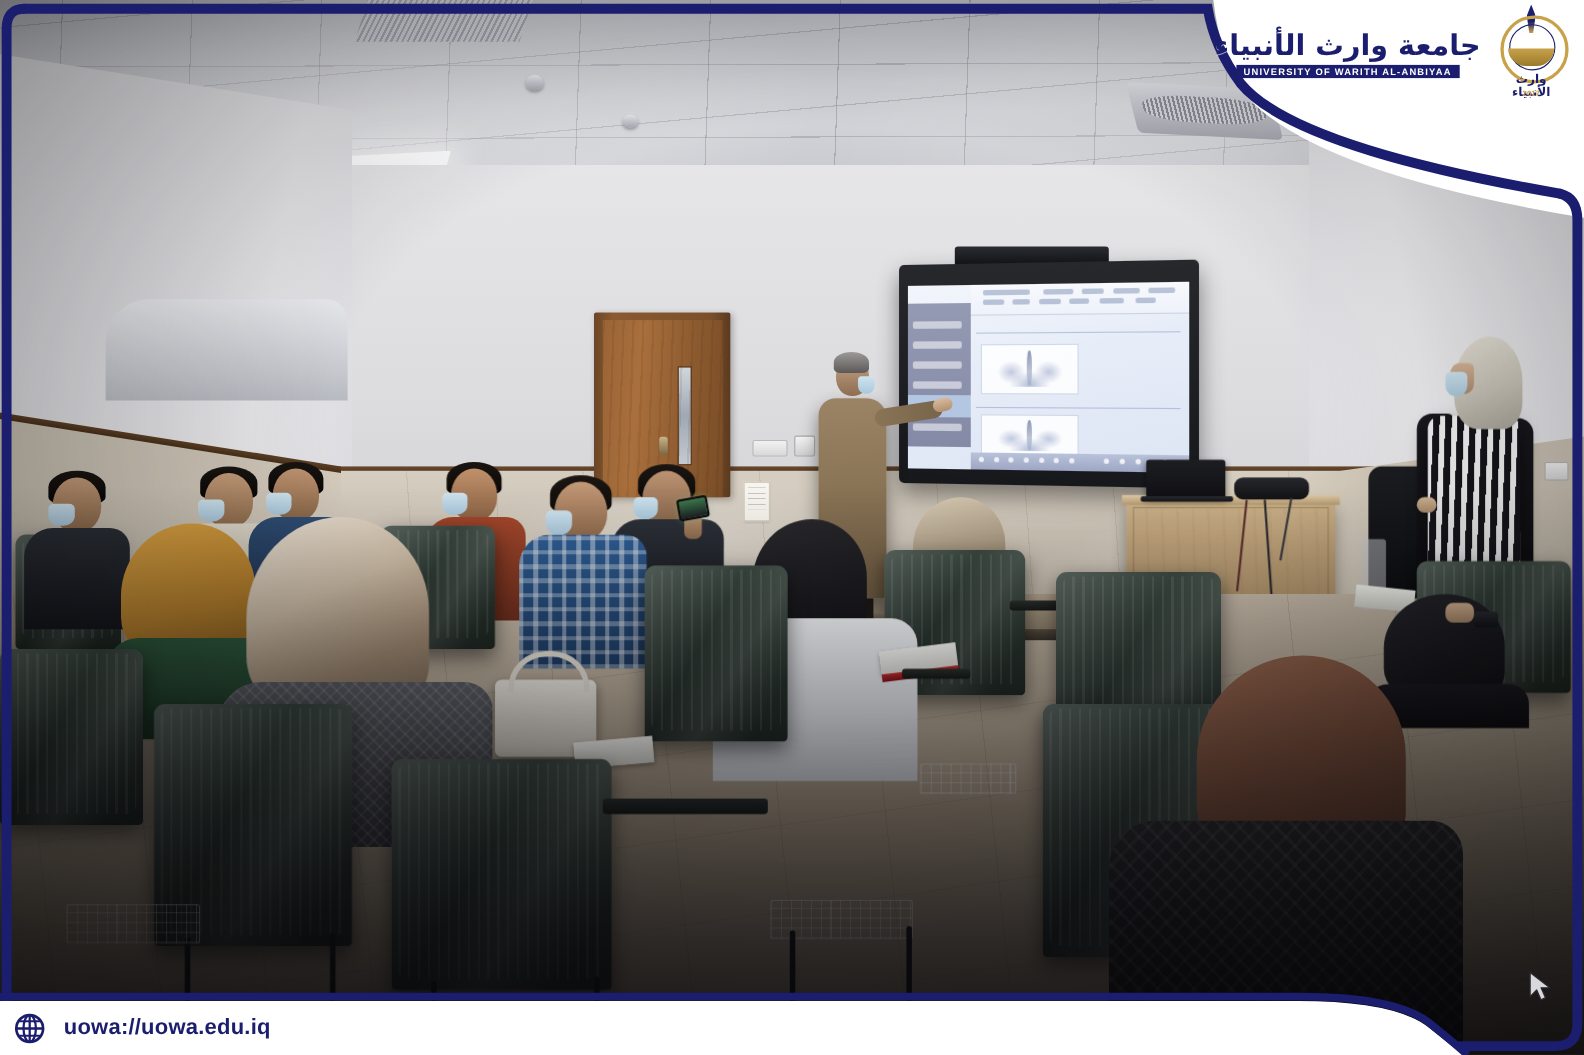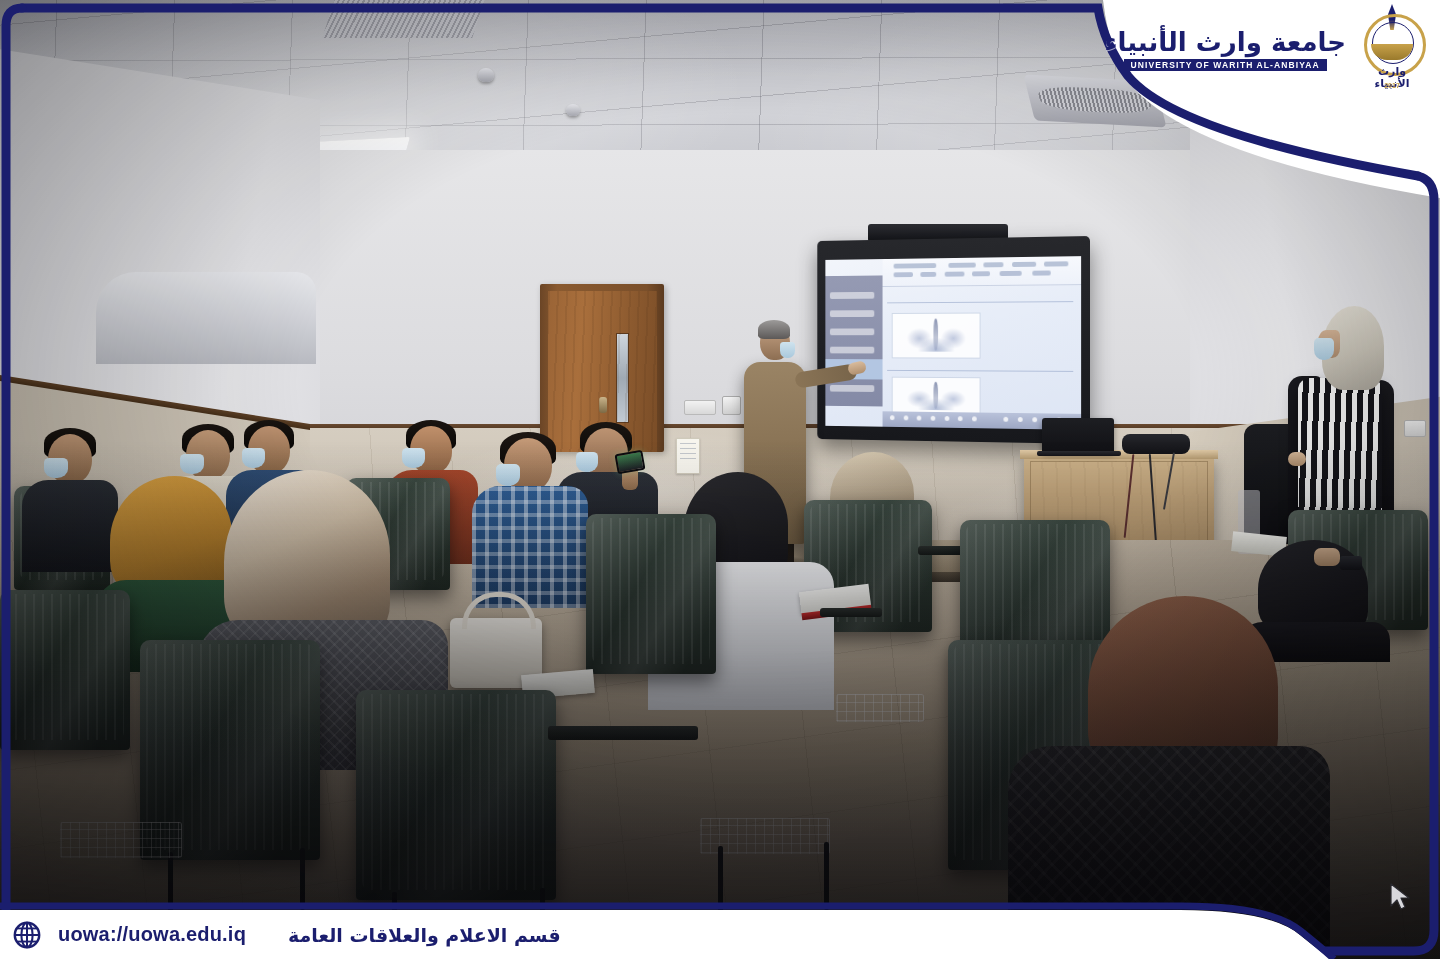--- a/index.html
+++ b/index.html
@@ -1020,20 +1020,19 @@
   <div class="infobar">
     <svg class="globe" viewBox="0 0 32 32">
       <circle cx="16" cy="16" r="13" fill="none" stroke="#1b1e6e" stroke-width="2.6"></circle>
       <ellipse cx="16" cy="16" rx="6" ry="13" fill="none" stroke="#1b1e6e" stroke-width="2.2"></ellipse>
       <line x1="3" y1="16" x2="29" y2="16" stroke="#1b1e6e" stroke-width="2.2"></line>
       <line x1="5.5" y1="9" x2="26.5" y2="9" stroke="#1b1e6e" stroke-width="2"></line>
       <line x1="5.5" y1="23" x2="26.5" y2="23" stroke="#1b1e6e" stroke-width="2"></line>
       <line x1="16" y1="3" x2="16" y2="29" stroke="#1b1e6e" stroke-width="2.2"></line>
     </svg>
     <span class="url">uowa://uowa.edu.iq</span>
-    <span class="dept">قسم الاعلام والعلاقات العامة</span>
   </div>
 
   <svg class="cursor" viewBox="0 0 26 30">
     <path d="M3,2 L3,24 L9,18 L13,27 L17,25 L13,16 L21,16 Z" fill="#d8d8dd" stroke="#2a2a30" stroke-width="1.2" stroke-linejoin="round"></path>
   </svg>
 
 </div>
 
 </body></html>

